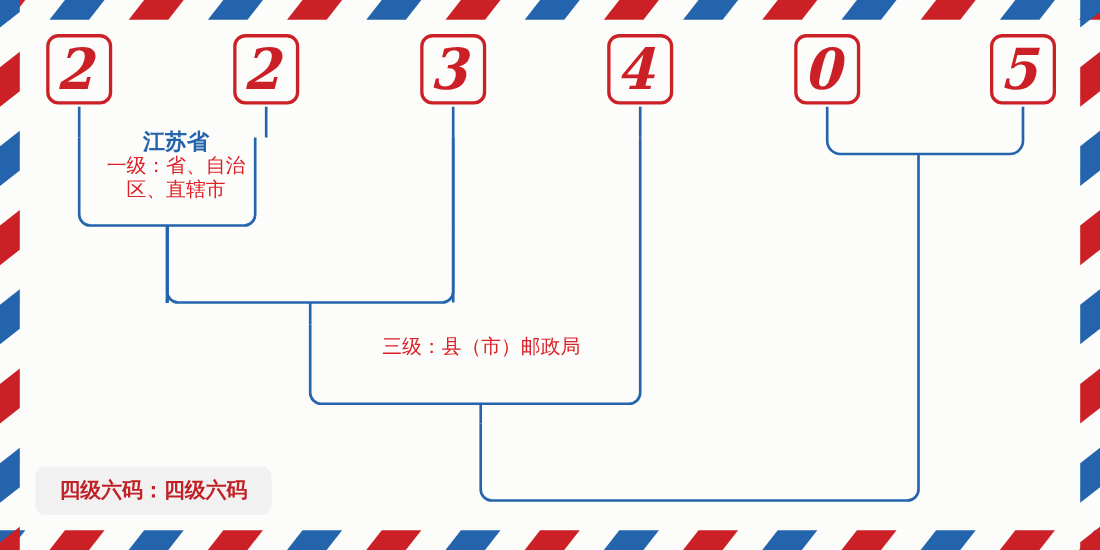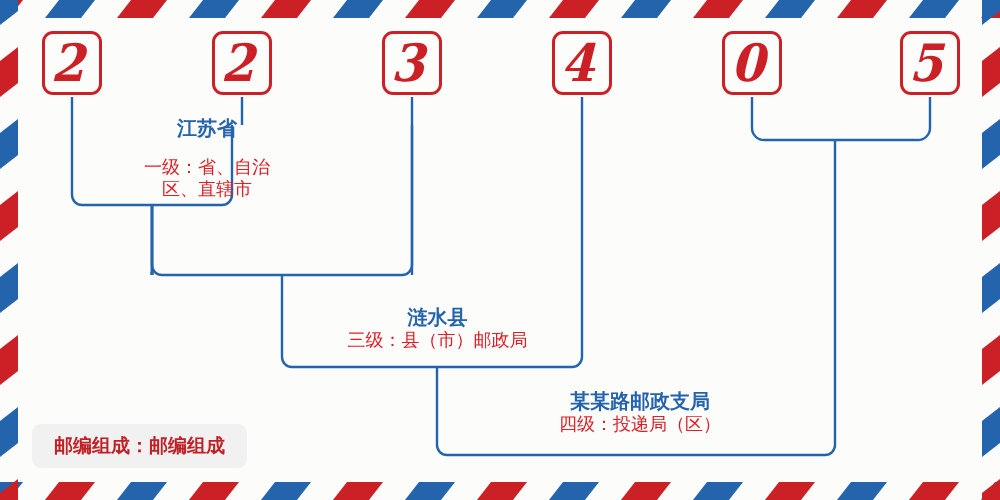--- a/index.html
+++ b/index.html
@@ -106,21 +106,21 @@
     white-space: nowrap;
   }
   .callout .sub {
     color: #dd1f26;
     font-size: 18px;
     font-family: "DejaVu Sans", "Liberation Sans", sans-serif;
   }
   .callout .sub.wrap {
     white-space: normal;
     width: 160px;
-    margin: 16px auto;
+    margin: 0 auto;
   }
 
   
   .legend-badge {
     position: absolute;
     left: 32px;
     top: 424px;
     padding: 9px 22px;
     background: #f1f1f1;
     border-radius: 9px;
@@ -278,32 +278,27 @@
   <div class="digit-card" style="left:552px; top:31px;">
     <span class="glyph">4</span>
   </div>
   <div class="digit-card" style="left:722px; top:31px;">
     <span class="glyph">0</span>
   </div>
   <div class="digit-card" style="left:900px; top:31px;">
     <span class="glyph">5</span>
   </div>
 
-  <div class="callout" style="left:75px; top:116px; width:170px;padding-left:47px;">
+  <div class="callout" style="left:75px; top:116px; width:170px;">
     <div class="title">江苏省</div>
     <div class="sub wrap">一级：省、自治区、直辖市</div>
   </div>
 
 
   <div class="callout" style="left:300px; top:305px; width:275px;">
-    <div class="title">涟水县</div>
     <div class="sub">三级：县（市）邮政局</div>
   </div>
 
-  <div class="callout" style="left:460px; top:389px; width:360px;">
-    <div class="title">某某路邮政支局</div>
-    <div class="sub">四级：投递局（区）</div>
-  </div>
-
-
-  <div class="legend-badge">邮编组成：邮编组成</div>
+
+
+  <div class="legend-badge">四级六码：四级六码</div>
 
 </div>
 
 </body></html>

